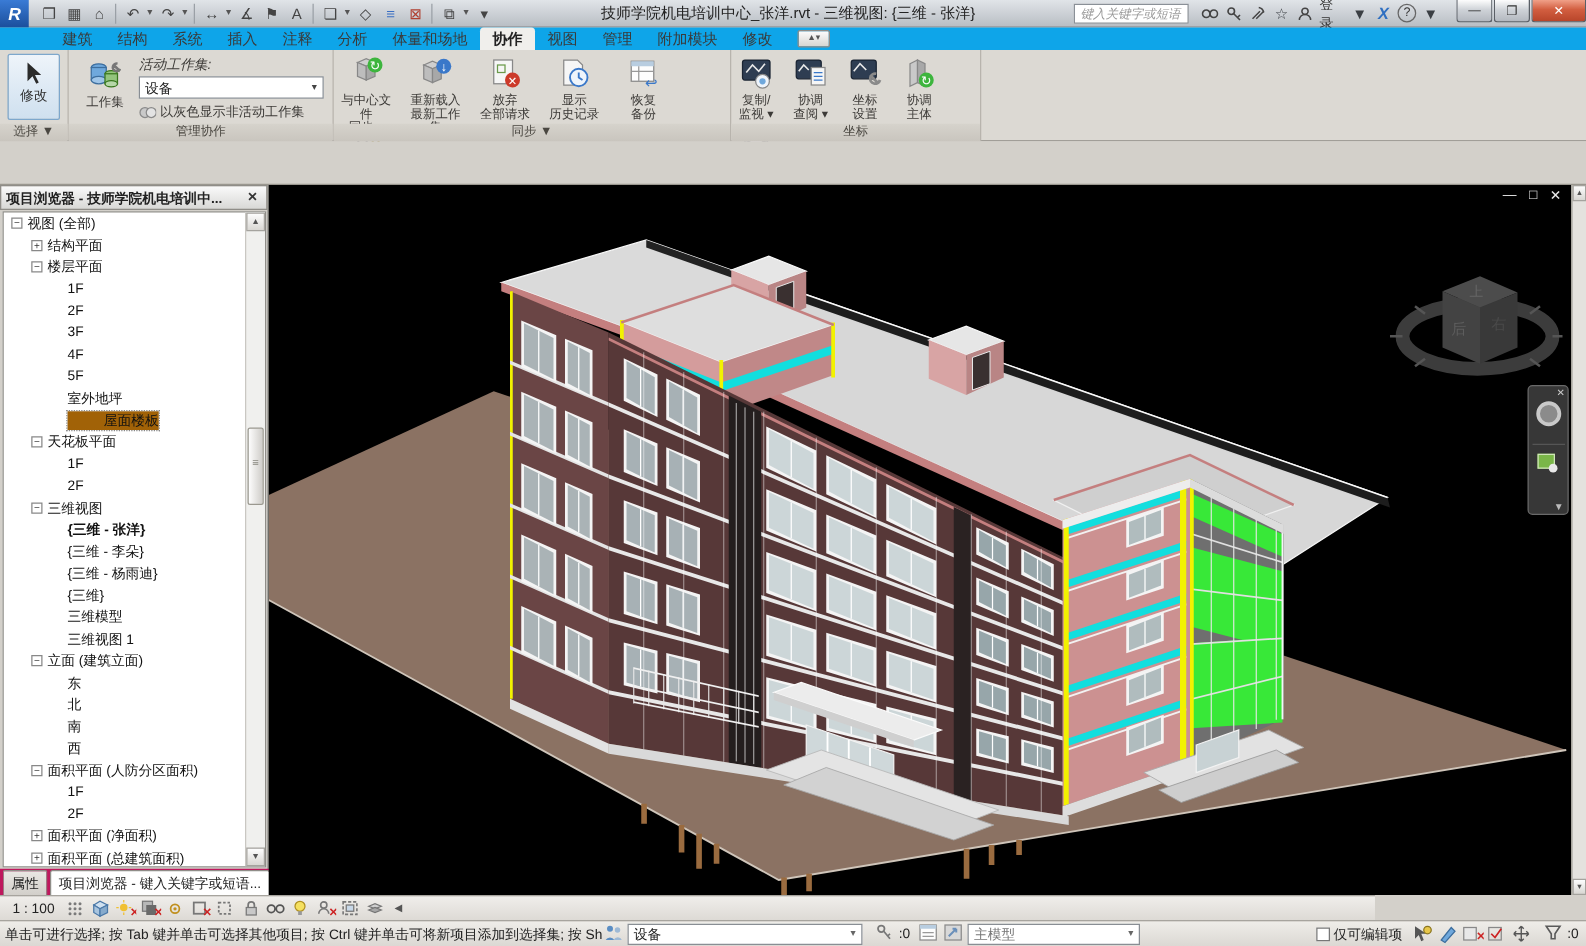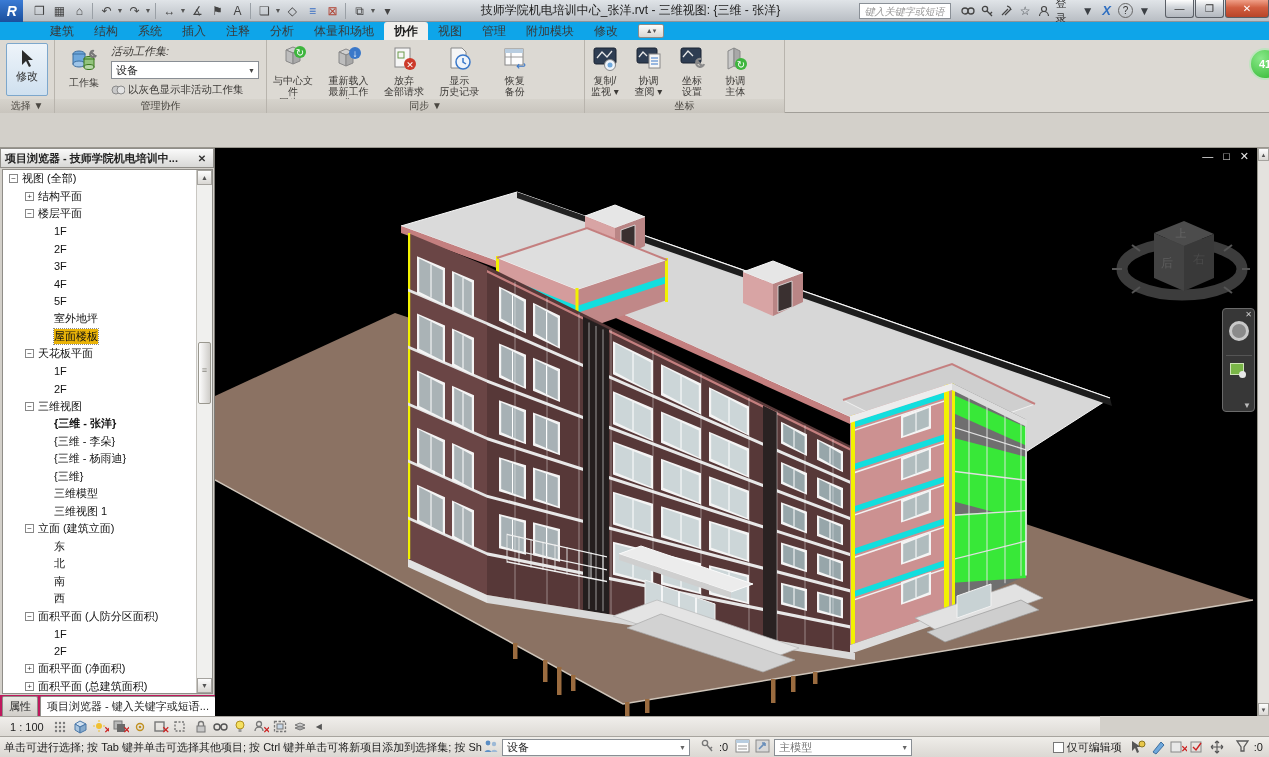--- a/index.html
+++ b/index.html
@@ -78,21 +78,21 @@
   #browser { position:absolute; left:0; top:148px; width:215px; height:568px; background:#d3d0ca; border-right:1px solid #7f7d78; }
   #pb-title { height:20px; background:linear-gradient(#fafafa,#d8d8d6); border:1px solid #8f8d88;
     display:flex; align-items:center; justify-content:space-between; font-size:11px; font-weight:bold; color:#222; padding:0 4px; }
   #pb-close { font-size:10px; color:#333; width:14px; text-align:center; }
   #pb-body { position:absolute; left:2px; top:21px; width:211px; height:525px; background:#fff; border:1px solid #8f8d88; overflow:hidden; }
   #pb-tree { position:absolute; left:0; top:0; width:194px; }
   .trow { height:17.5px; display:flex; align-items:center; font-size:11px; color:#111; white-space:nowrap; }
   .trow .toggle { width:9px; height:9px; border:1px solid #888; background:#fff; font-size:8px; line-height:7px;
     text-align:center; color:#333; margin-right:4px; flex:0 0 9px; }
   .trow .notoggle { width:13px; flex:0 0 13px; }
-  .trow.sel .lbl { background:#eab308; outline:1px dotted #888; }
+  .trow.sel .lbl { background:#a16207; outline:1px dotted #888;padding-left:29px; }
   .trow.bold .lbl { font-weight:bold; }
   #pb-scroll { position:absolute; right:0; top:0; width:16px; height:100%; background:#f0f0ee; border-left:1px solid #c9c7c2; }
   .sb-arrow { height:15px; background:linear-gradient(#fdfdfd,#d9d7d3); border:1px solid #a5a39e; font-size:7px;
     color:#555; text-align:center; line-height:13px; }
   #pb-thumb { position:absolute; left:1px; top:172px; width:13px; height:62px; background:linear-gradient(90deg,#fdfdfd,#cfcdc9);
     border:1px solid #9a988f; border-radius:2px; }
   #pb-thumb::after { content:"≡"; display:block; text-align:center; color:#8a8880; font-size:9px; margin-top:22px; }
   #pb-tabs { position:absolute; left:0; bottom:0; width:232px; height:21px; display:flex; align-items:flex-end; padding-left:2px; background:#be185d; }
   .pbtab { border:1px solid #8f8d88; border-bottom:none; background:linear-gradient(#e9e7e3,#d2cfca);
     font-size:11px; color:#222; padding:2px 6px; margin-right:2px; border-radius:2px 2px 0 0; white-space:nowrap; }
@@ -402,23 +402,20 @@
                 <circle cx="22" cy="20" r="6.5" fill="#2faf2f"></circle>
                 <text x="22" y="24" font-size="10" fill="#fff" text-anchor="middle">✓</text>
               </svg></span>
     <span class="l1">碰撞</span>
             <span class="l2">检查 ▾</span>
   </div>
 </div>
       <div class="rpanel-label">坐标</div>
     </div>
 
-    <div style="flex:1; position:relative;">
-      <div id="ribbon-badge">41</div>
-    </div>
   </div>
 
   <div id="gapstrip"></div>
 
   <div id="browser">
     <div id="pb-title">
       <span>项目浏览器 - 技师学院机电培训中...</span>
       <span id="pb-close">✕</span>
     </div>
     <div id="pb-body">

